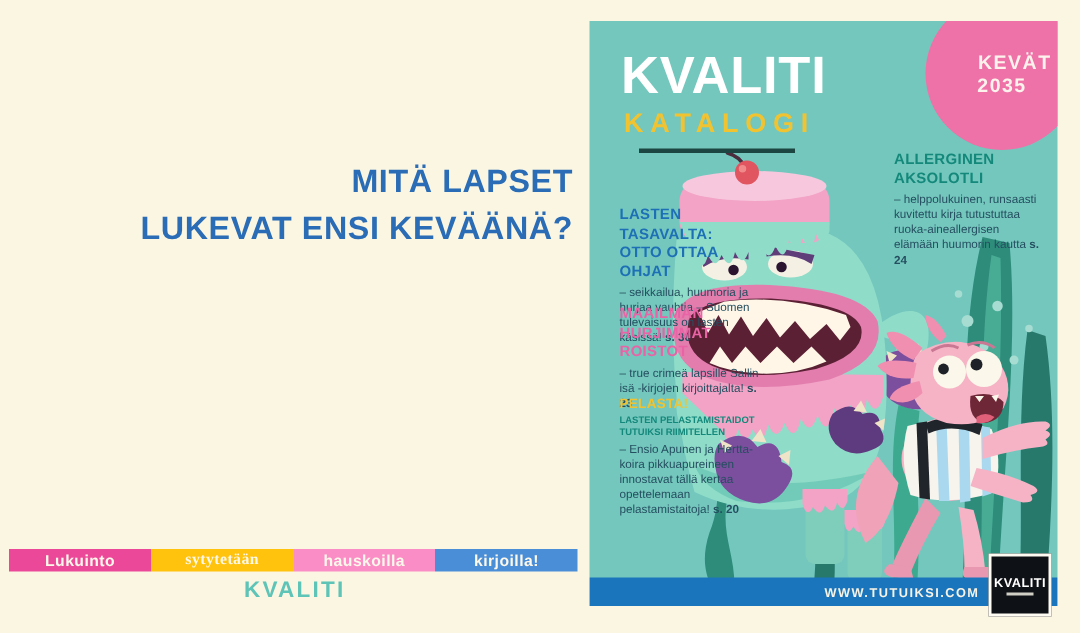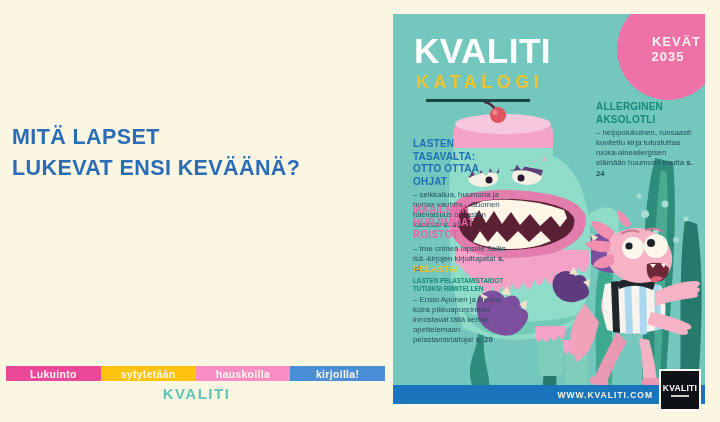--- a/index.html
+++ b/index.html
@@ -2,22 +2,22 @@
 <html><head>
 <meta charset="utf-8">
 <style>
   * { margin:0; padding:0; box-sizing:border-box; }
   body { font-family:"Liberation Sans", sans-serif; }
   .canvas { position:relative; width:720px; height:422px; background:#FBF6E2; overflow:hidden; }
 
   
   .left-panel { position:absolute; left:0; top:0; width:393px; height:422px; }
   .headline {
-    position:absolute; left:12px; top:122px; width:370px;
-    text-align:left; color:#2A6CB5; font-weight:800; font-size:21.5px;
+    position:absolute; left:12px; top:106px; width:370px;
+    text-align:right; color:#2A6CB5; font-weight:800; font-size:21.5px;
     line-height:31px; letter-spacing:.4px; white-space:pre-line;
   }
   .ribbon { position:absolute; left:6px; top:366px; width:379px; height:15px; display:flex; }
   .ribbon .seg {
     flex:1; display:flex; align-items:center; justify-content:center;
     color:#FDF8EA; font-weight:700; font-size:10.5px; letter-spacing:.3px;
   }
   .brand-wordmark {
     position:absolute; left:0; top:385px; width:393px; text-align:center;
     color:#5EC4B7; font-weight:900; font-size:15px; letter-spacing:1.5px;
@@ -69,21 +69,21 @@
 <div class="canvas">
 
   <div class="left-panel">
     <div class="headline">MITÄ LAPSET
 LUKEVAT ENSI KEVÄÄNÄ?</div>
 
     <div class="ribbon">
       <div class="seg" style="background-color: #ec4899;">
         <span>Lukuinto</span>
       </div>
-      <div class="seg" style="background-color: rgb(255, 194, 13);">
+      <div class="seg" style="background-color: rgb(255, 194, 13); font-family: Liberation Serif, serif;">
         <span>sytytetään</span>
       </div>
       <div class="seg" style="background-color: rgb(251, 141, 198);">
         <span>hauskoilla</span>
       </div>
       <div class="seg" style="background-color: rgb(74, 142, 216);">
         <span>kirjoilla!</span>
       </div>
     </div>
 
@@ -239,21 +239,21 @@
 TUTUIKSI RIIMITELLEN</div>
       <div class="body"><span>– Ensio Apunen ja Hertta-koira pikkuapureineen innostavat tällä kertaa opettelemaan pelastamistaitoja! </span><span class="page">s. 20</span></div>
     </div>
 
     <div class="article art-d">
       <div class="hdr">ALLERGINEN AKSOLOTLI</div>
       <div class="body"><span>– helppolukuinen, runsaasti kuvitettu kirja tutustuttaa ruoka-aineallergisen elämään huumorin kautta </span><span class="page">s. 24</span></div>
     </div>
 
     <div class="cover-footer">
-      <span class="website">WWW.KVALITI.COM</span>
+      <span class="website">WWW.TUTUIKSI.COM</span>
     </div>
   </div>
 
   <div class="logo-box">
     <span class="logo-text">KVALITI</span>
     <span class="logo-rule"></span>
   </div>
 
 </div>
 

